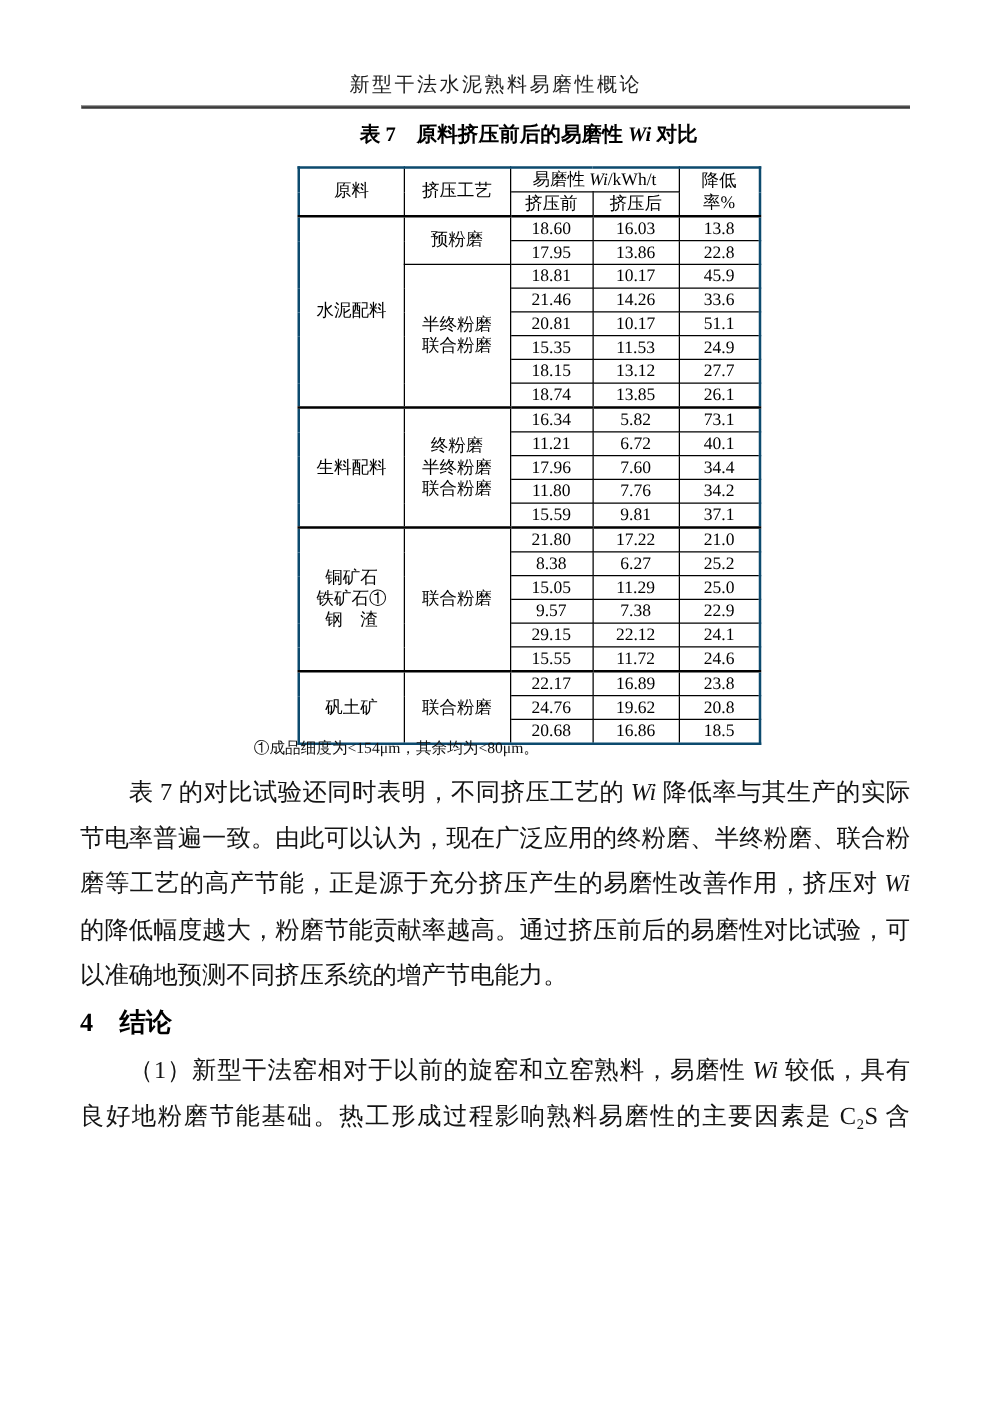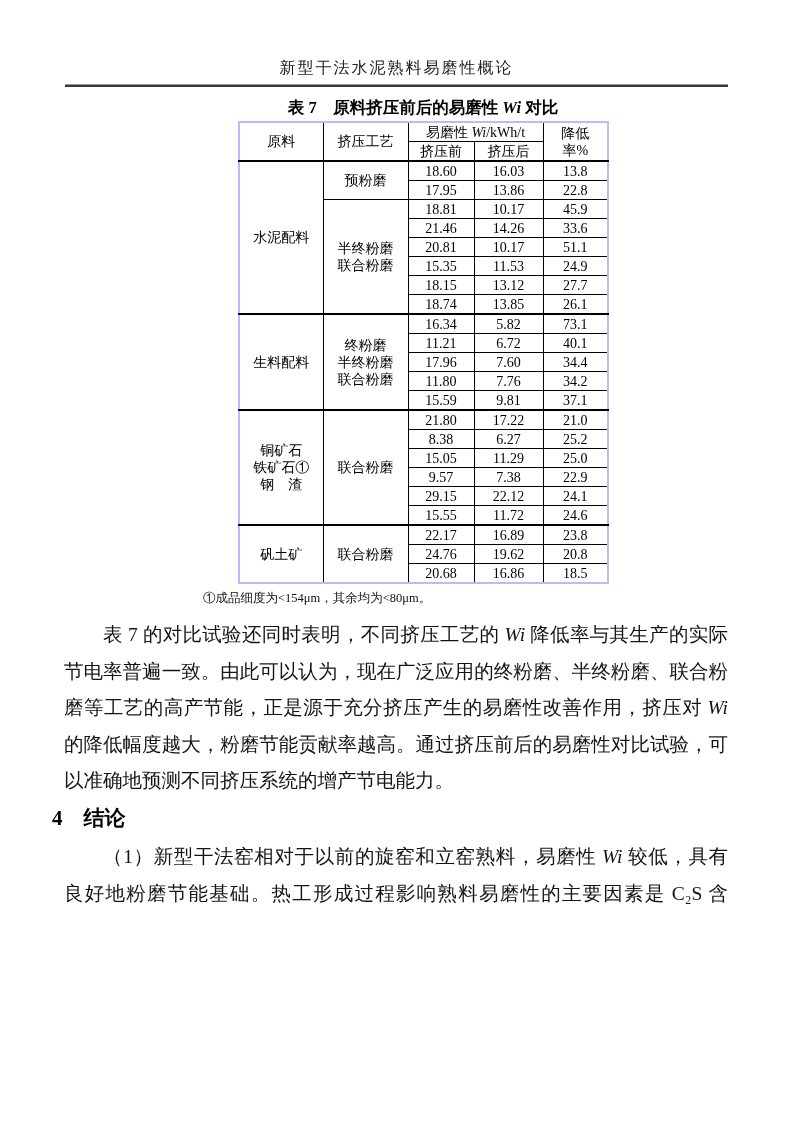--- a/index.html
+++ b/index.html
@@ -18,42 +18,42 @@
     background:#3a3a3a; border-top:1px solid #999;
   }
   
   .tbl-title {
     position:absolute; top:97px; left:208px; width:430px;
     text-align:center; font-weight:bold; font-size:16.5px; color:#000;
   }
   .tbl-wrap { position:absolute; top:121px; left:238px; }
   table.wi {
     border-collapse:collapse; table-layout:fixed; width:369px;
-    border:2px solid #c4b5fd; font-size:14px; color:#000;
+    border:2px solid #0c4a6e; font-size:14px; color:#000;margin-top:12px;
   }
   table.wi td {
     border:1px solid #000; text-align:center; vertical-align:middle;
     padding:0; height:18px; line-height:17px; overflow:hidden;
   }
   table.wi .pre { white-space:pre-line; }
   table.wi tr.section-start td { border-top:2px solid #000; }
   .wi i, .rich i { font-style:italic; }
   .footnote {
     position:absolute; top:590px; left:203px; font-size:12.5px; color:#111;
   }
   
   .para {
     position:absolute; left:64px; width:664px;
     font-size:19.5px; line-height:36.5px; text-align:justify;
     text-align-last:left; text-indent:39px; color:#141414;
   }
   .para1 { top:617px; }
   .para2 { top:839px; }
   .sec-head {
-    position:absolute; left:52px; top:804px; font-size:21px; font-weight:bold;
+    position:absolute; left:64px; top:804px; font-size:21px; font-weight:bold;
     color:#000; white-space:pre;
   }
   
   .foot-rule {
     position:absolute; top:1050px; left:65px; width:663px; height:3px;
     background:#0a0a0a;
   }
   .foot-page {
     position:absolute; top:1056px; left:0; width:100%;
     text-align:center; font-size:13px; color:#111;margin-top:19px;

